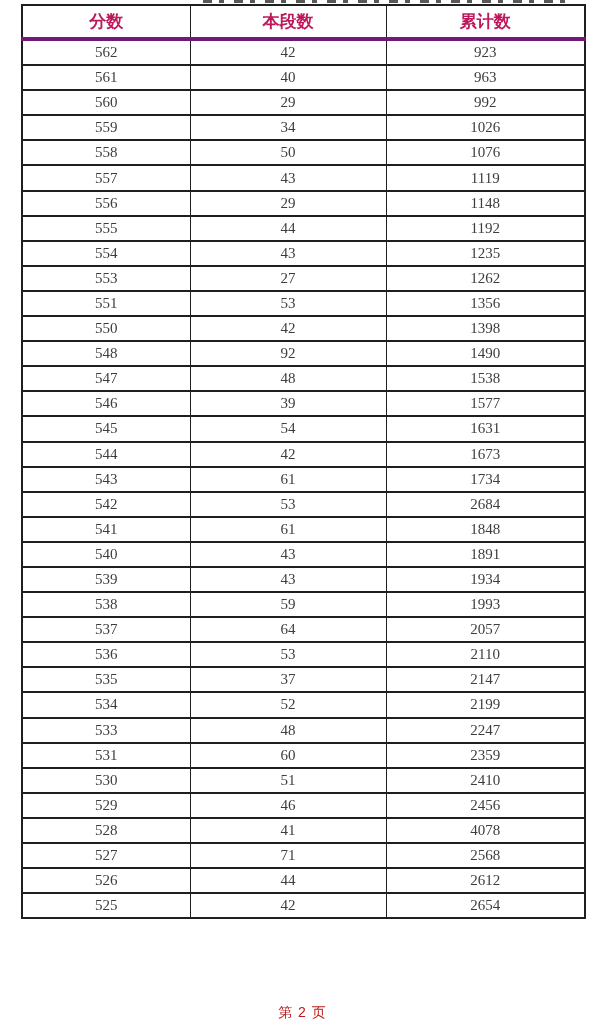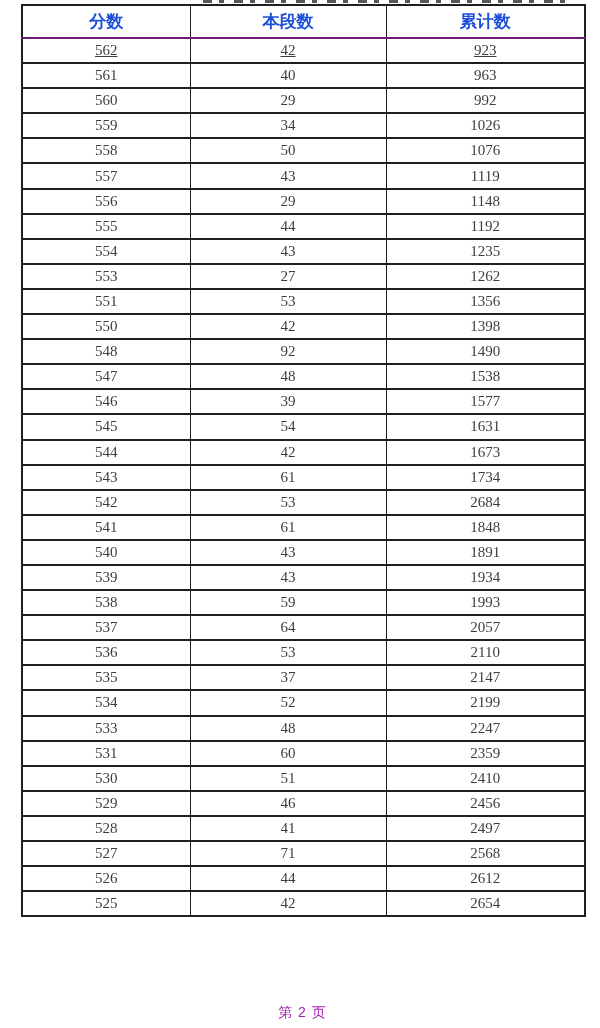--- a/index.html
+++ b/index.html
@@ -39,51 +39,51 @@
     table-layout: fixed;
     border: 2px solid #1f1f1f;
   }
   col.c1 { width: 168px; }
   col.c2 { width: 196px; }
   col.c3 { width: 199px; }
   th {
     height: 29px;
     border-left: 1px solid #1f1f1f;
     border-right: 1px solid #1f1f1f;
-    border-bottom: 2px solid #701a75;
+    border-bottom: 4px solid #701a75;
     font-family: "Liberation Sans", sans-serif;
     font-weight: bold;
     font-size: 17px;
-    color: #1d4ed8;
+    color: #be185d;
     text-align: center;
     vertical-align: middle;
     background: #ffffff;
   }
   td {
     height: 23.1px;
     border: 1px solid #1f1f1f;
     border-top-width: 2px;
     font-family: "Liberation Serif", serif;
     font-size: 15px;
     color: #3d3d3d;
     text-align: center;
     vertical-align: middle;
     background: #ffffff;
     padding: 0;
   }
-  tbody tr:first-child td { border-top-width: 0; text-decoration: underline; }
+  tbody tr:first-child td { border-top-width: 0; }
   .page-footer {
     position: absolute;
     left: 21px;
     top: 1004px;
     width: 563px;
     text-align: center;
     font-family: "Liberation Sans", sans-serif;
     font-size: 14px;
-    color: #a21caf;
+    color: #b91c1c;
     letter-spacing: 1px;
   }
 </style>
 </head>
 <body>
 
 <div class="clipped-title"></div>
 
 <table class="score-table">
   <colgroup>
@@ -250,21 +250,21 @@
         <td>2410</td>
       </tr>
       <tr>
         <td>529</td>
         <td>46</td>
         <td>2456</td>
       </tr>
       <tr>
         <td>528</td>
         <td>41</td>
-        <td>2497</td>
+        <td>4078</td>
       </tr>
       <tr>
         <td>527</td>
         <td>71</td>
         <td>2568</td>
       </tr>
       <tr>
         <td>526</td>
         <td>44</td>
         <td>2612</td>

